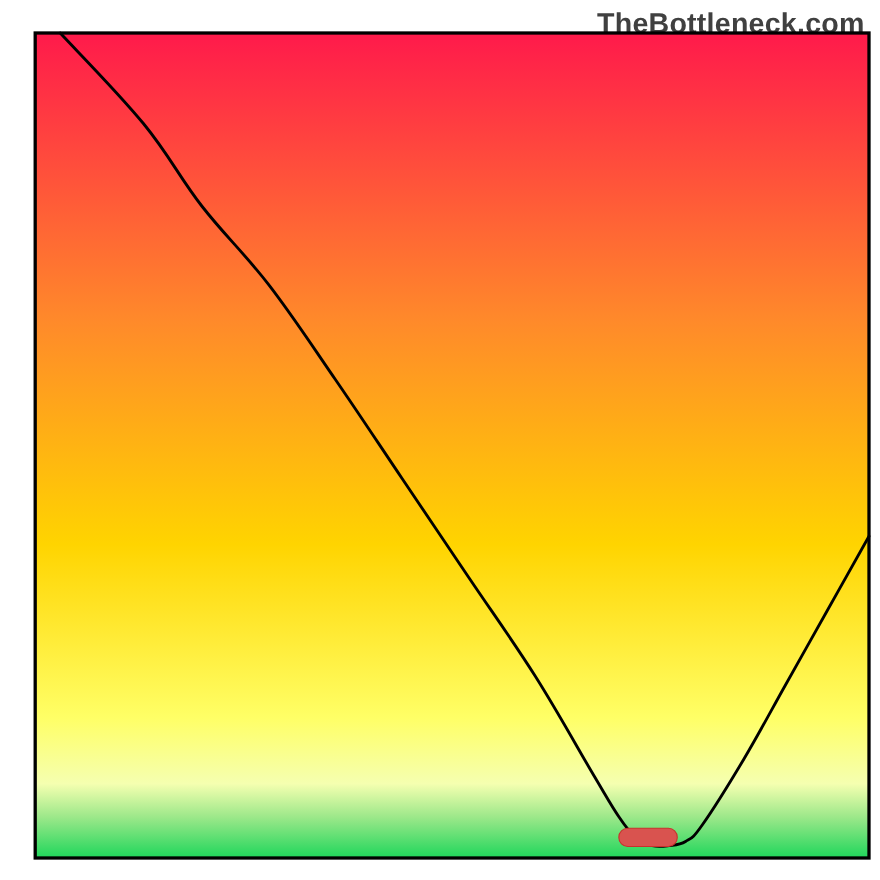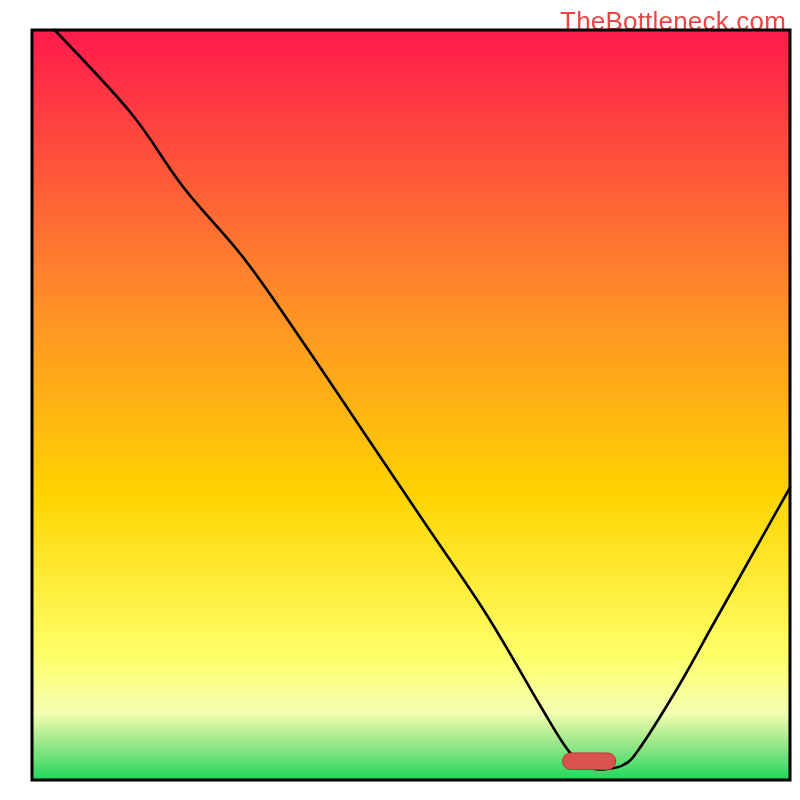--- a/index.html
+++ b/index.html
@@ -1,17 +1,17 @@
 <!DOCTYPE html>
 <html><head>
 <meta charset="utf-8">
 <style>
 html,body{margin:0;padding:0;width:800px;height:800px;overflow:hidden;background:#fff;font-family:Arial,Helvetica,sans-serif}
 .wrap{position:relative;width:800px;height:800px}
-.watermark{position:absolute;top:6px;right:14px;color:#ef4444;font-size:26px;font-weight:400;letter-spacing:.2px}
+.watermark{position:absolute;top:6px;right:14px;color:#404040;font-size:26px;font-weight:700;letter-spacing:.2px}
 svg{position:absolute;top:0;left:0}
 .marker{fill:#d9534f;stroke:#c9302c;stroke-width:1}
 </style>
 </head>
 <body>
 
 <div class="wrap">
   <div class="watermark">TheBottleneck.com</div>
   <svg width="800" height="800" viewBox="0 0 800 800">
     <defs>

